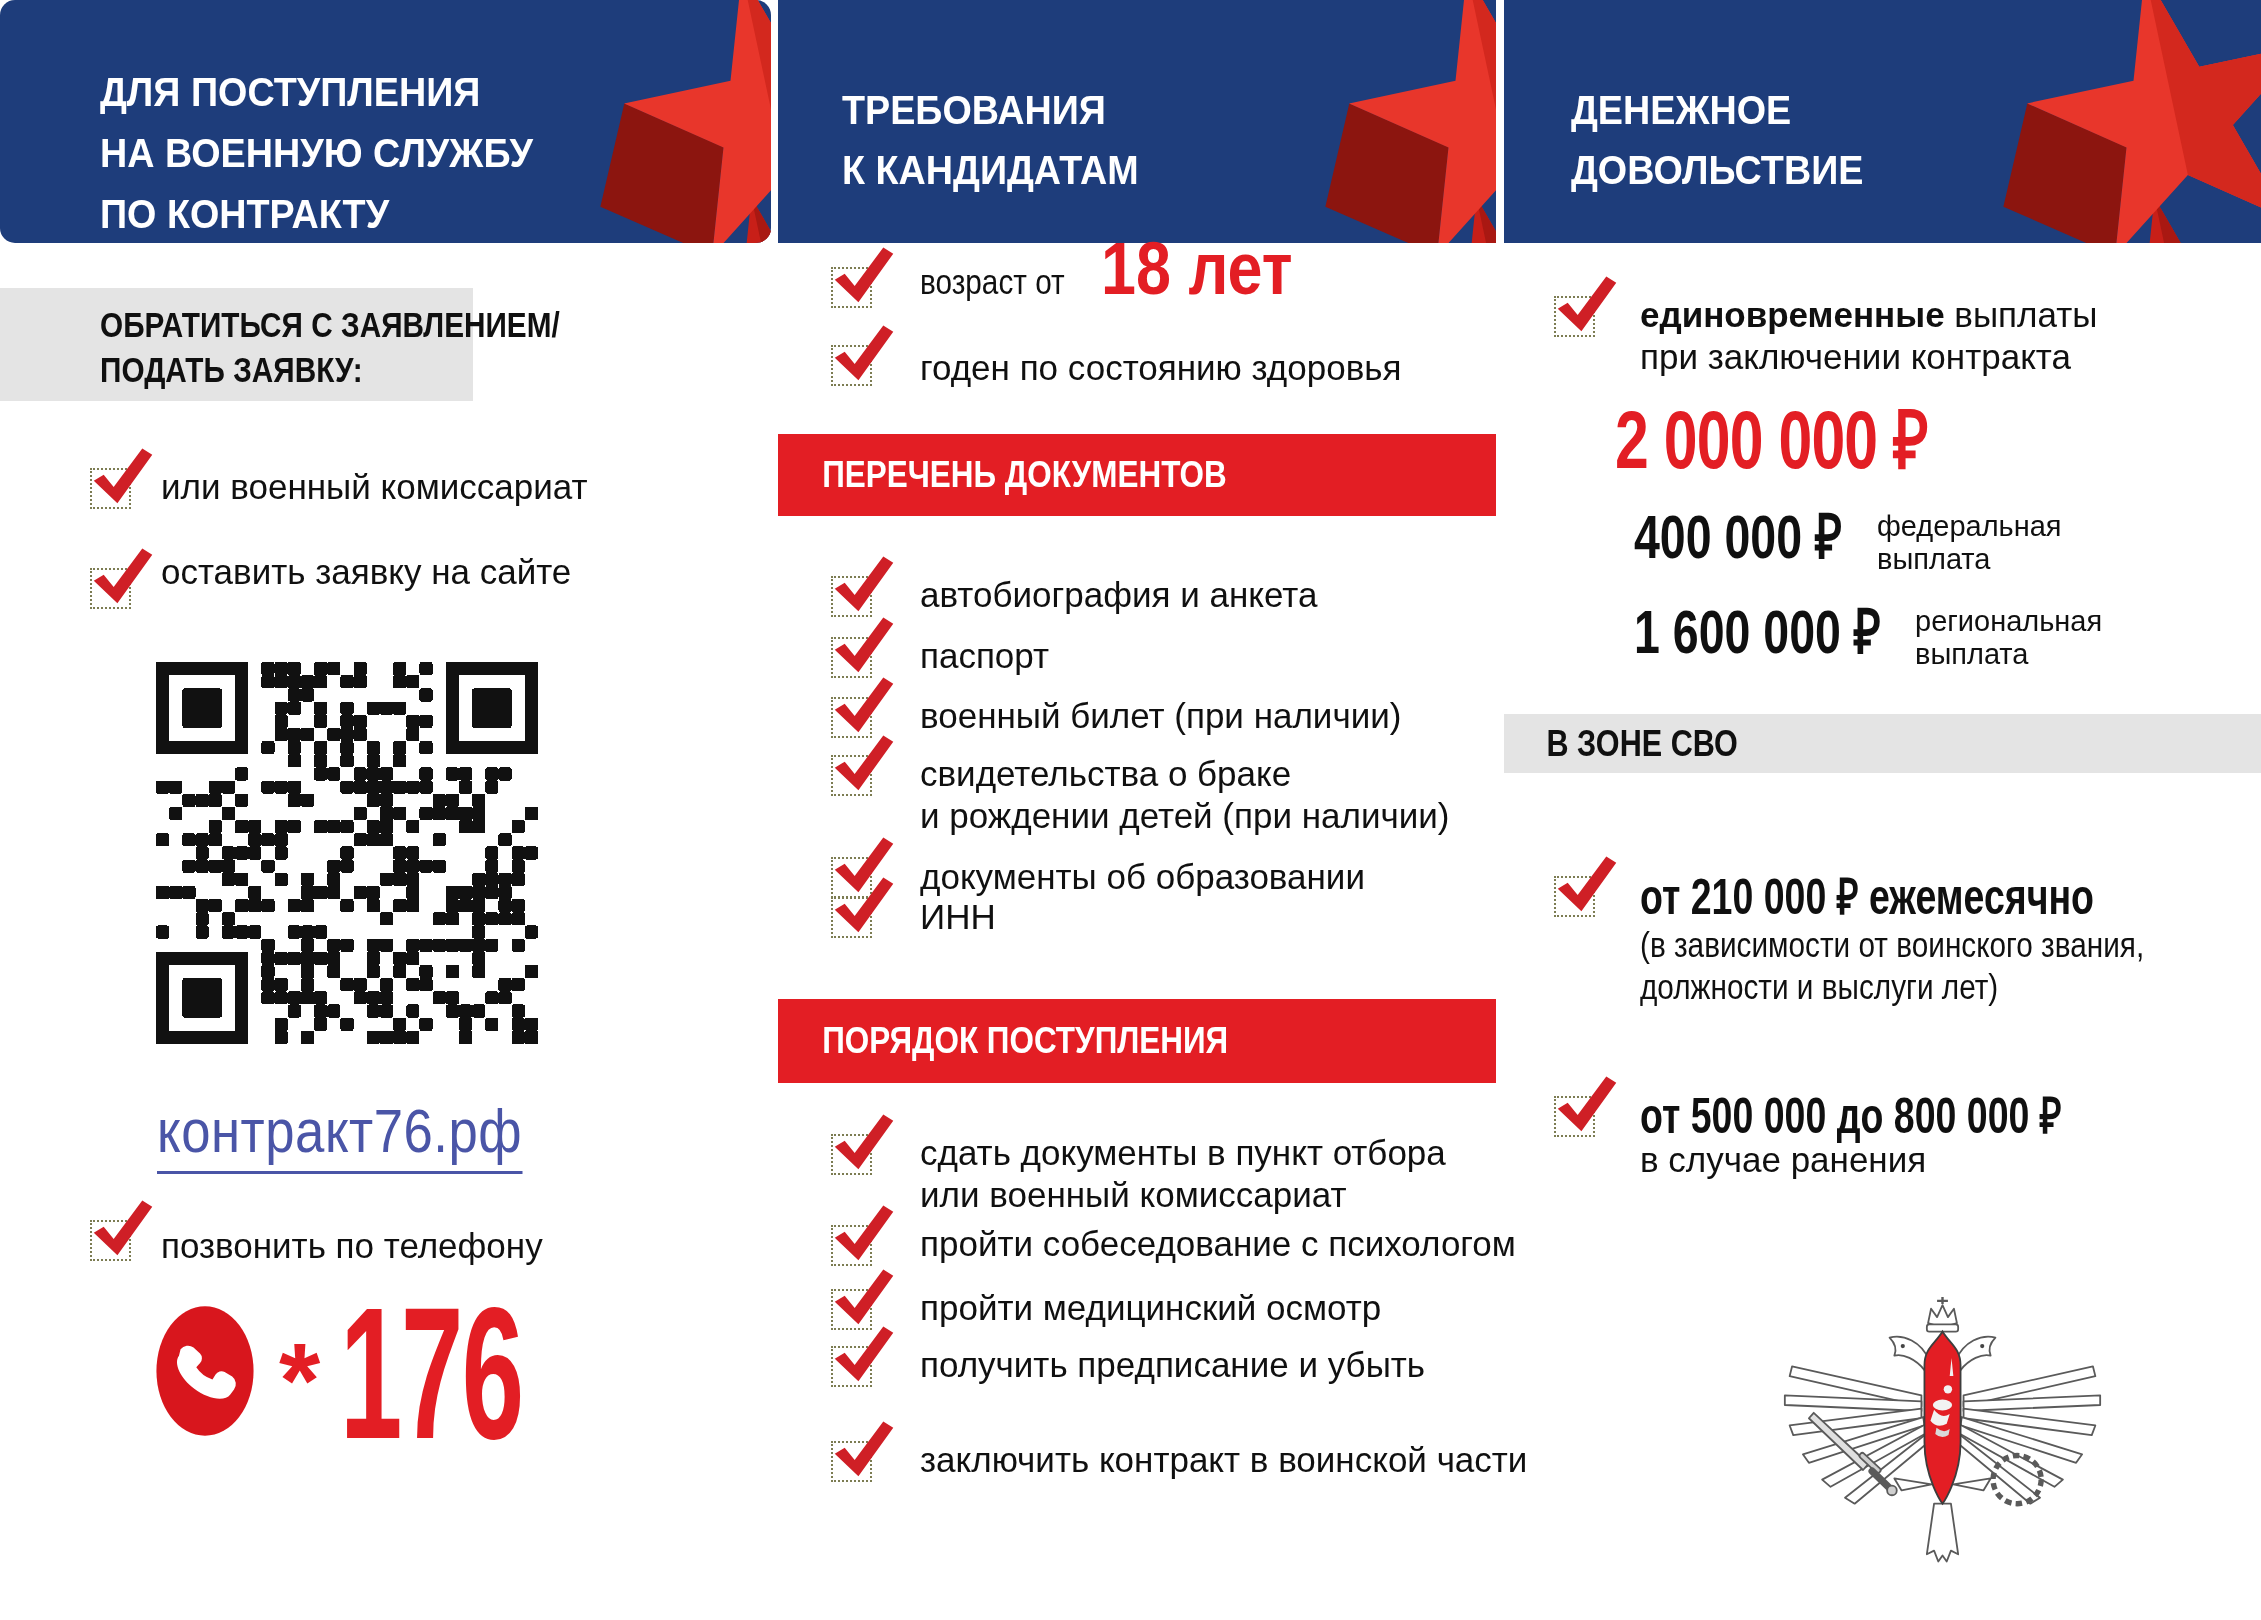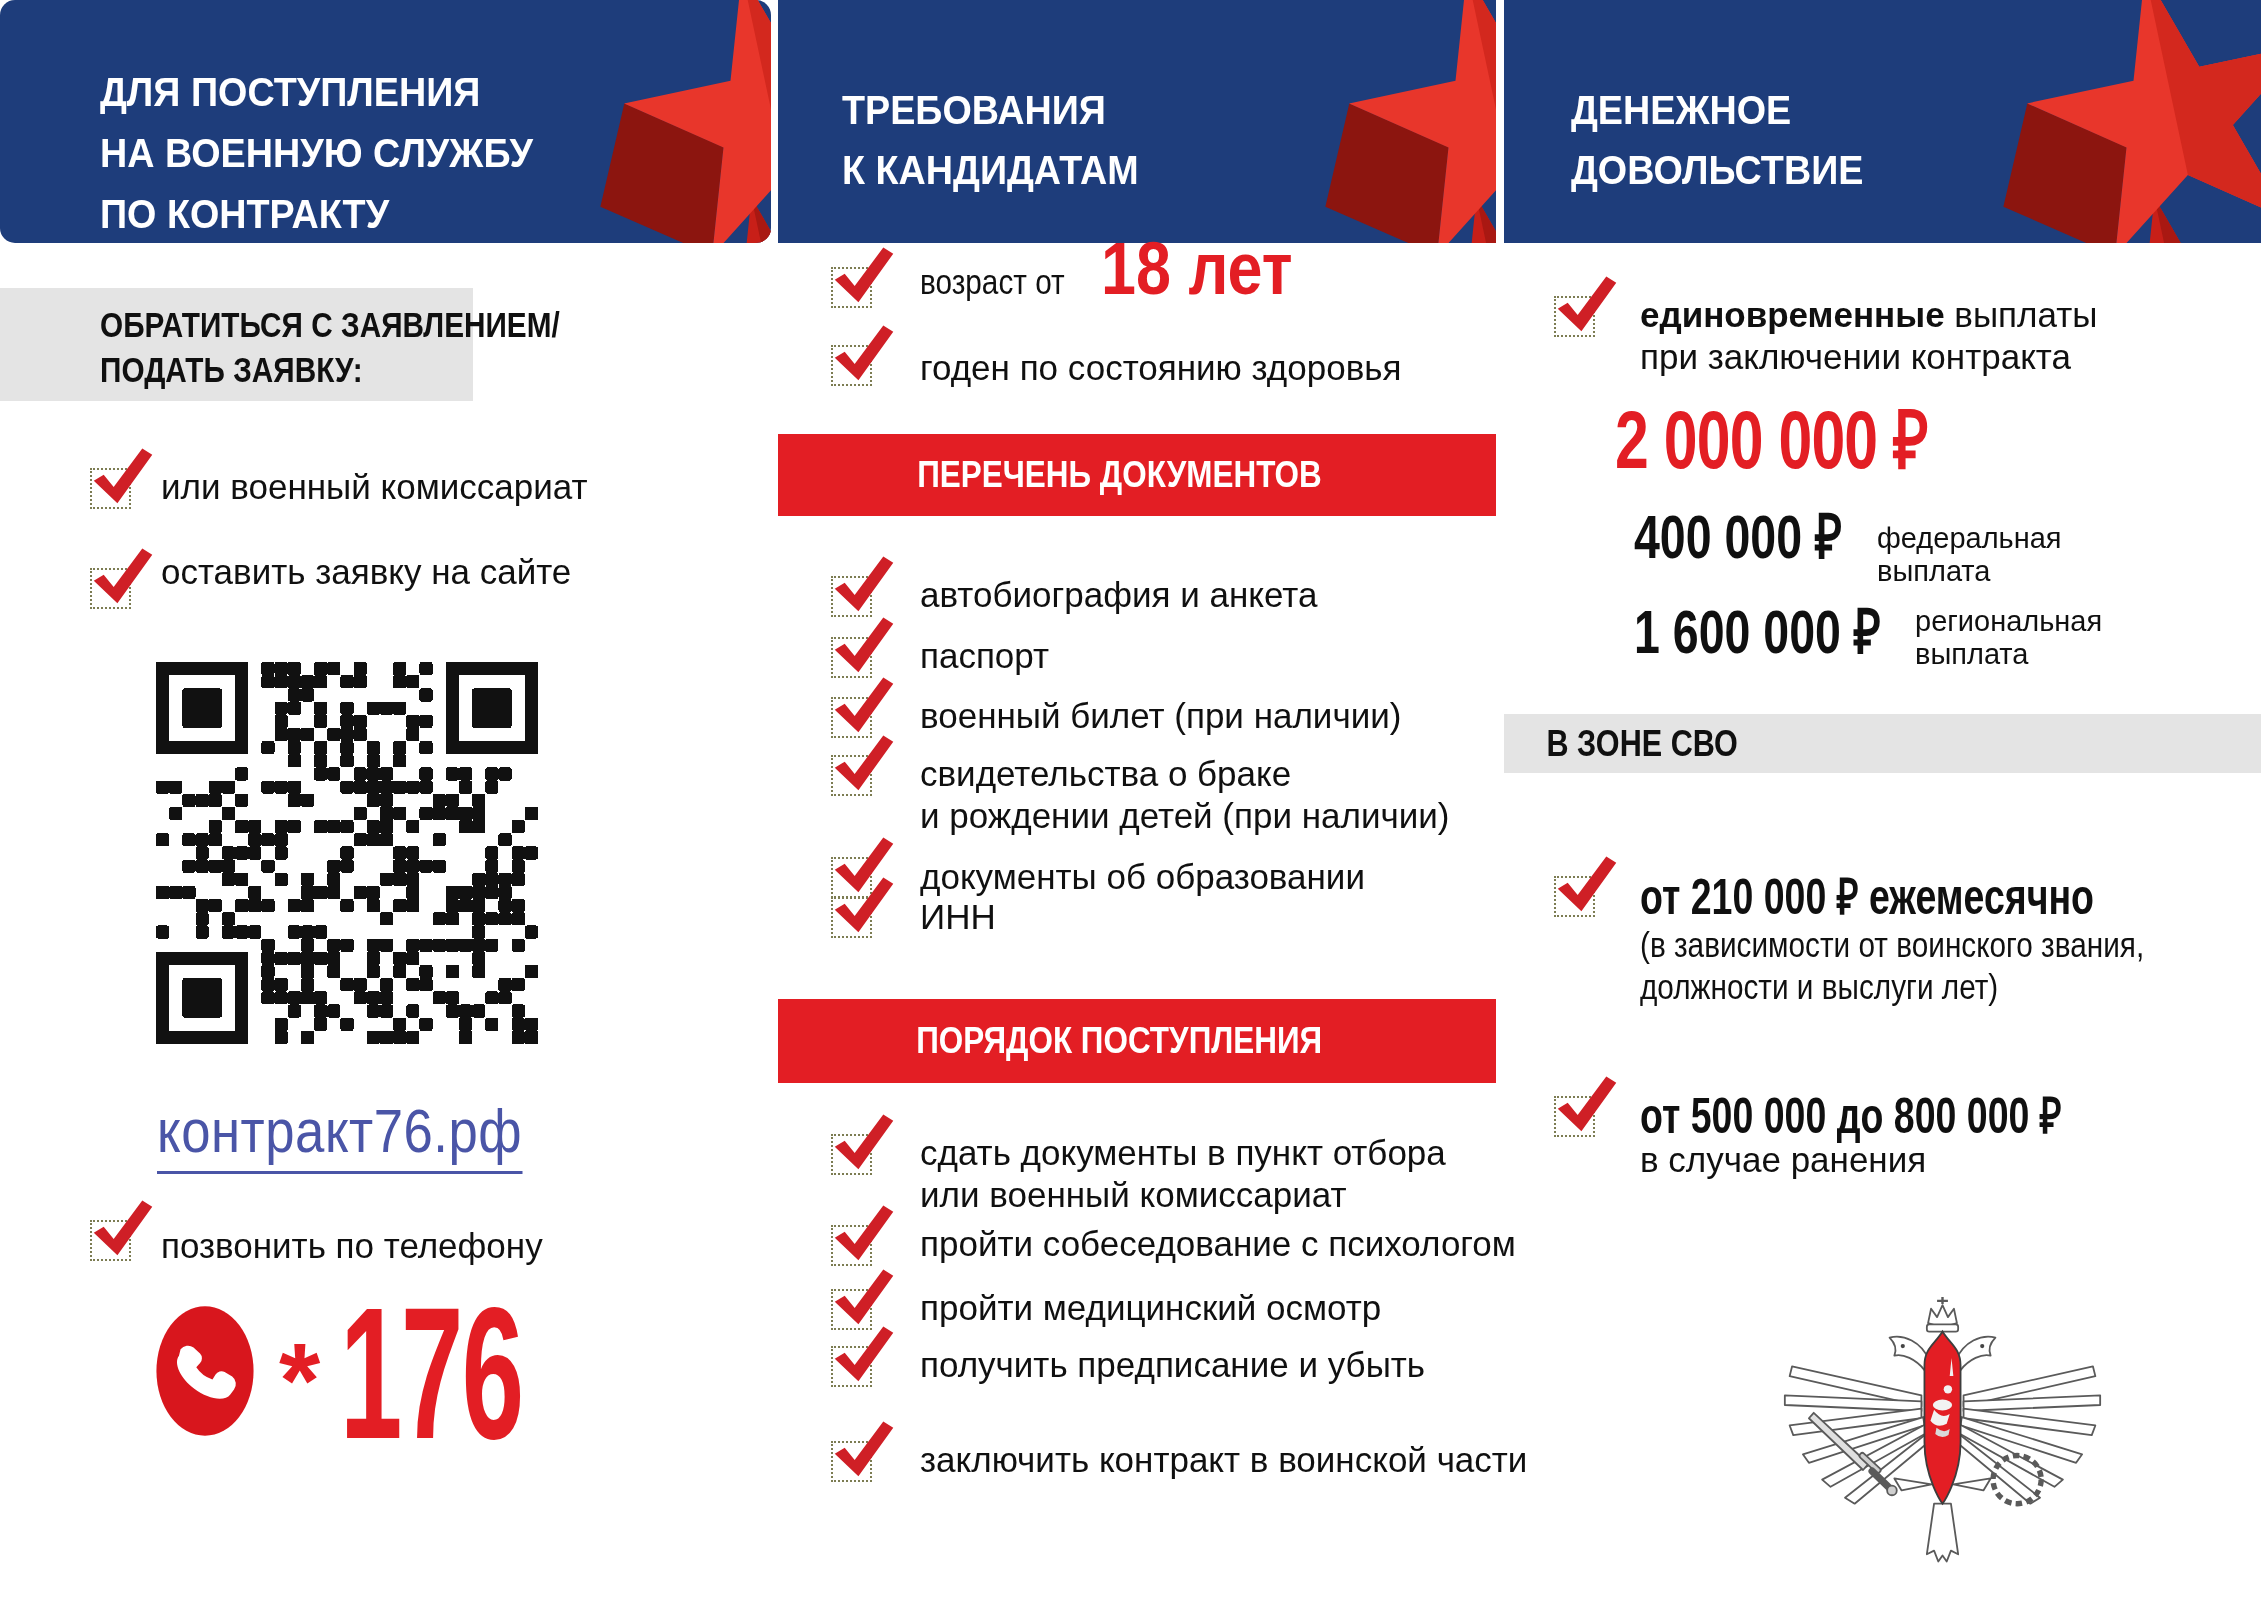--- a/index.html
+++ b/index.html
@@ -11,21 +11,21 @@
               letter-spacing:0;white-space:nowrap;transform:scaleX(.92);transform-origin:0 0;}
   .bandstar{position:absolute;width:474px;height:474px;}
   .graybar{position:absolute;background:#e4e4e4;}
   .cb{position:absolute;width:37px;height:37px;border:2.5px dotted #7c7c52;}
   .cb svg{position:absolute;left:-2.5px;top:-24px;width:66px;height:61px;overflow:visible;}
   .txt{position:absolute;font-size:35px;line-height:42px;white-space:nowrap;}
   .b{font-weight:bold;}
   .cx85{transform:scaleX(.85);transform-origin:0 0;}
   .cx75{transform:scaleX(.75);transform-origin:0 0;}
   .cx60{transform:scaleX(.60);transform-origin:0 0;}
-  .banner{position:absolute;left:778px;width:718px;background:#e31e24;display:flex;align-items:center;justify-content:center;}
+  .banner{position:absolute;left:778px;width:718px;background:#e31e24;display:flex;align-items:center;}
   .banner .txt{position:static;color:#fff;font-weight:bold;font-size:37px;padding-left:52px;}
   .red{color:#e31e24;}
   .amount{position:absolute;font-weight:bold;white-space:nowrap;line-height:1;}
   .lbl{position:absolute;font-size:29px;line-height:33px;white-space:nowrap;}
   .link{position:absolute;font-size:62px;color:#4a55a7;letter-spacing:0.6px;
         border-bottom:3.7px solid #4a55a7;padding-bottom:5px;white-space:nowrap;
         transform:scaleX(.85);transform-origin:0 0;text-decoration:none;}
   .notebig{position:absolute;font-weight:bold;font-size:50px;line-height:1;white-space:nowrap;}
 </style>
 </head>
@@ -570,21 +570,21 @@
     <div class="txt" style="left:1640px;top:294px;">
       <div>
         <span class="b">единовременные</span><span> выплаты</span>
       </div>
       <div>при заключении контракта</div>
     </div>
 
     <div class="amount red cx75" style="left:1615px;top:400px;font-size:81px;letter-spacing:-1.2px;">2 000 000 ₽</div>
 
     <div class="amount cx75" style="left:1634px;top:506px;font-size:62px;">400 000 ₽</div>
-    <div class="lbl" style="left:1877px;top:510px;margin-top:12px;">
+    <div class="lbl" style="left:1877px;top:510px;">
       <div>федеральная</div>
       <div>выплата</div>
     </div>
 
     <div class="amount cx75" style="left:1634px;top:601px;font-size:62px;">1 600 000 ₽</div>
     <div class="lbl" style="left:1915px;top:605px;">
       <div>региональная</div>
       <div>выплата</div>
     </div>
 

